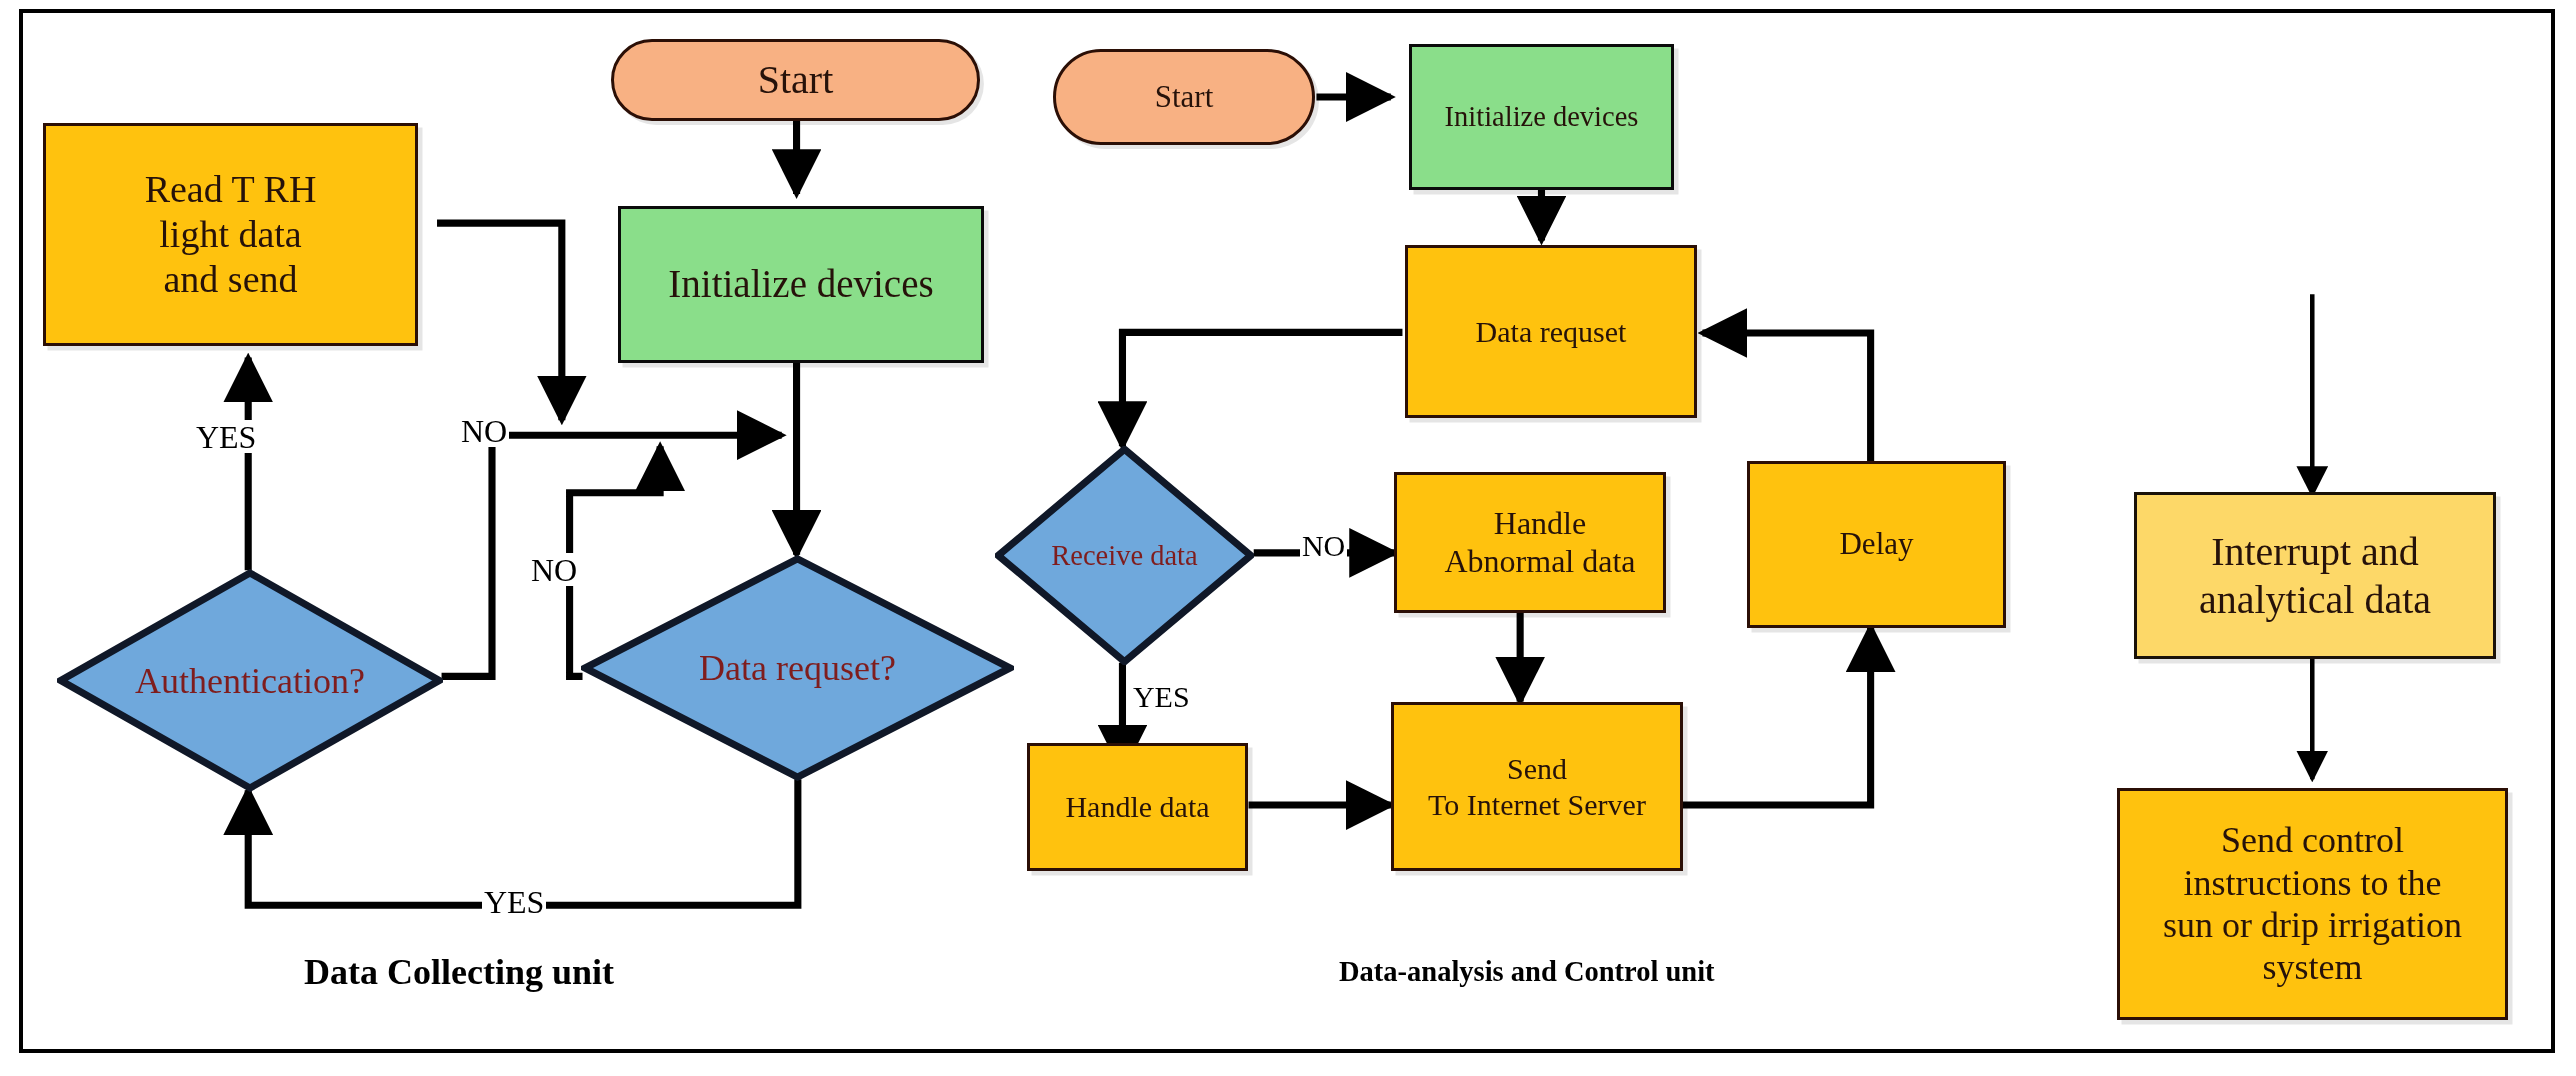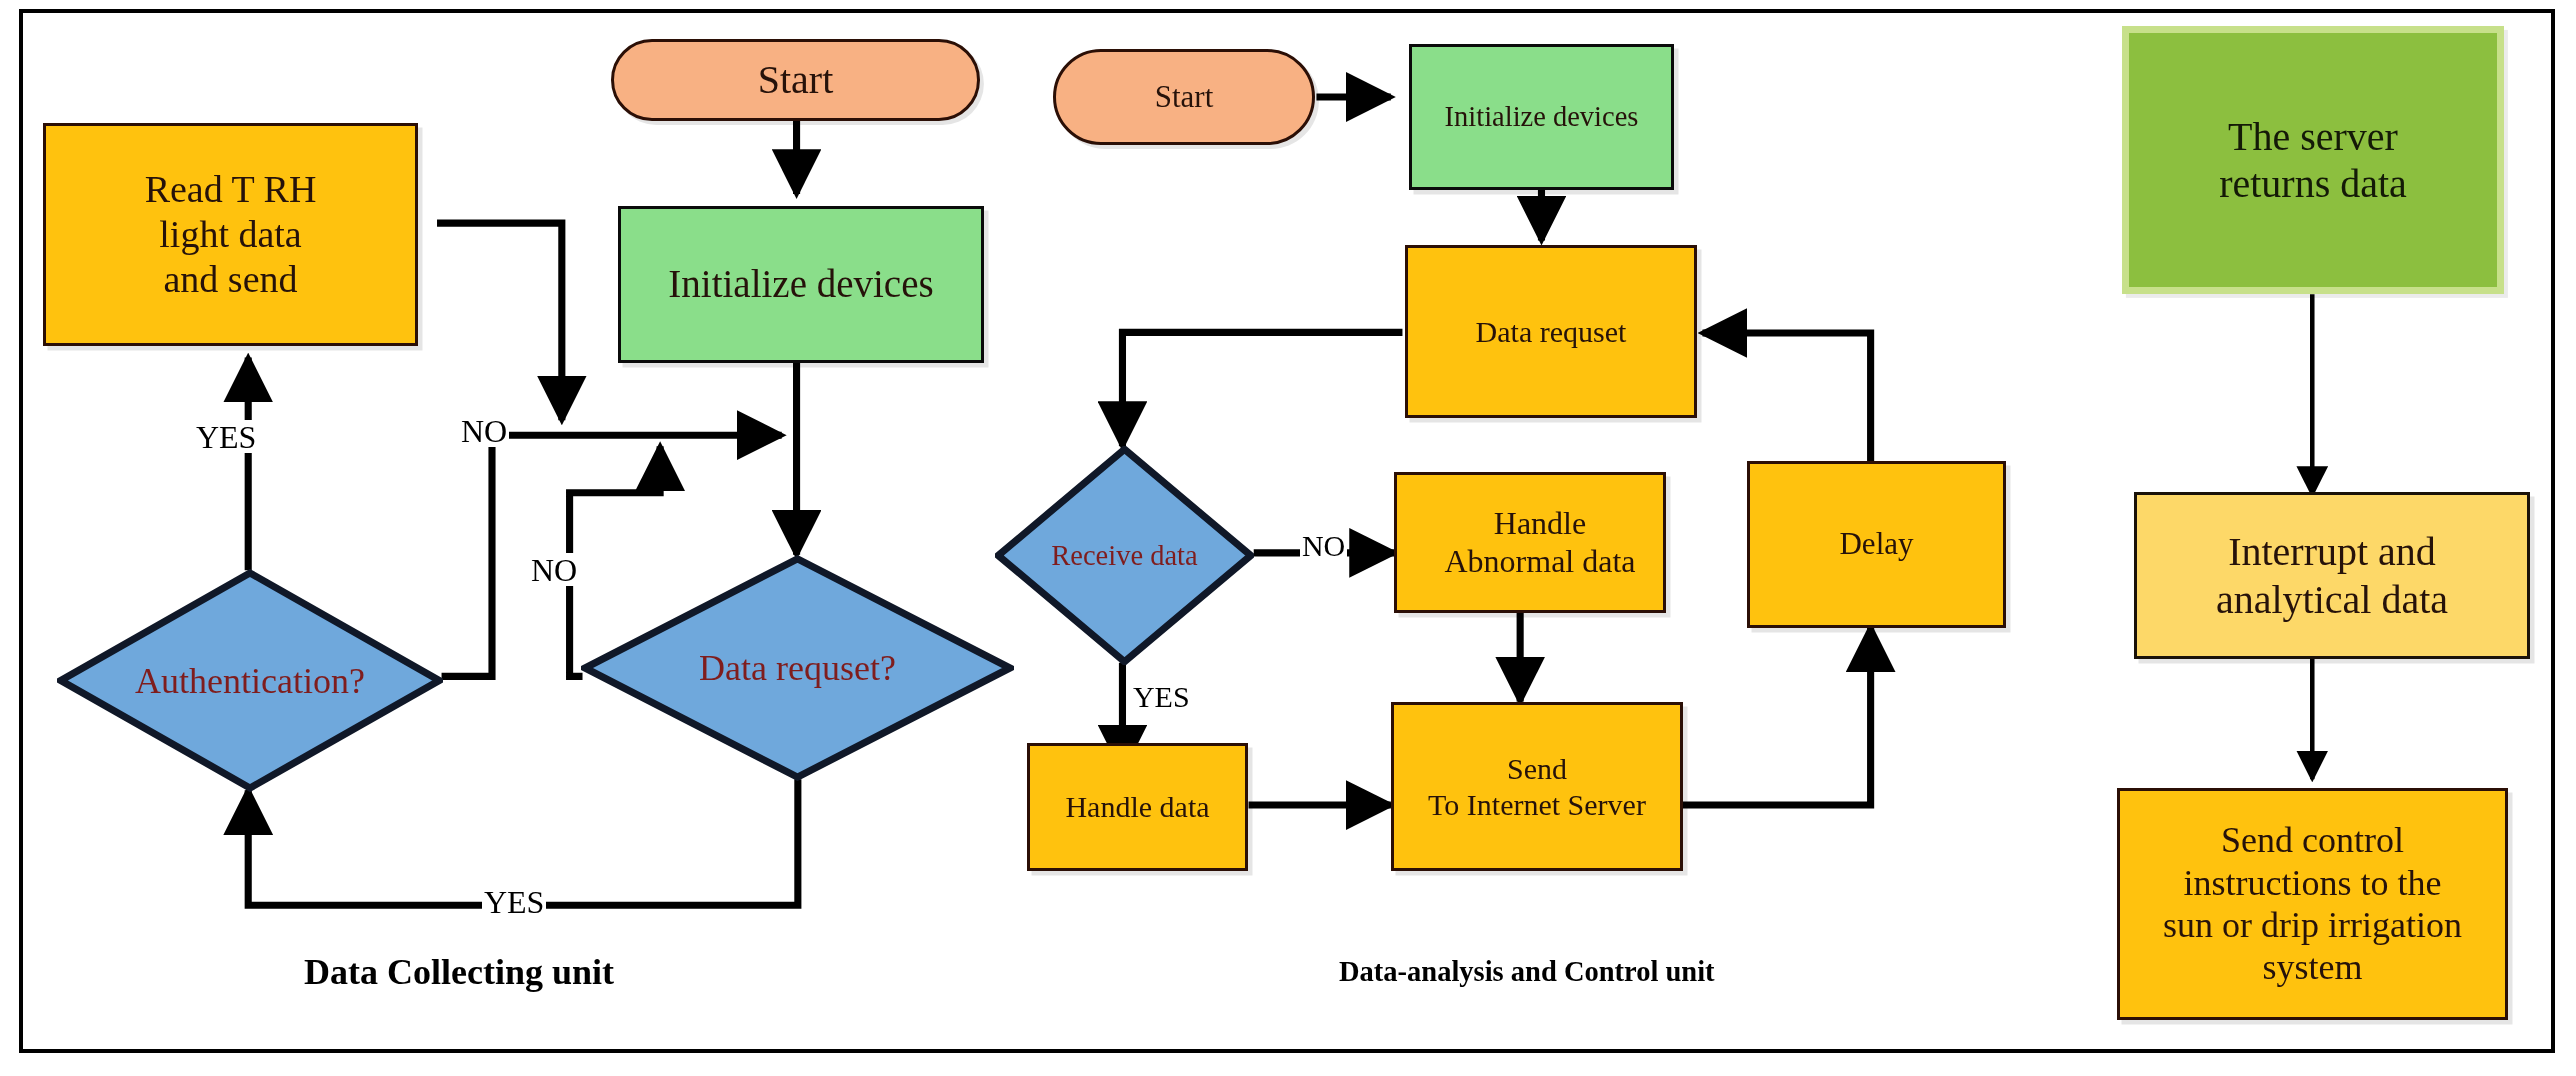--- a/index.html
+++ b/index.html
@@ -221,26 +221,22 @@
   </div>
 
   <div class="node rect-orange" style="left:1391px; top:702px; width:292px; height:169px; font-size:30px;">
     <span style="white-space:pre-line;">Send
 To Internet Server</span>
   </div>
 
   <div class="edge-label" style="left:1300px; top:530px; font-size:30px;">NO</div>
   <div class="edge-label" style="left:1131px; top:681px; font-size:30px;">YES</div>
 
-  <div class="node rect-olive" style="left:2122px; top:26px; width:382px; height:268px; font-size:40px;">
-    <span style="white-space:pre-line;">The server
-returns data</span>
-  </div>
-
-  <div class="node rect-amber" style="left:2134px; top:492px; width:396px; height:167px; font-size:40px;">
+
+  <div class="node rect-amber" style="left:2134px; top:492px; width:362px; height:167px; font-size:40px;">
     <span style="white-space:pre-line;">Interrupt and
 analytical data</span>
   </div>
 
   <div class="node rect-orange" style="left:2117px; top:788px; width:391px; height:232px; font-size:36px;">
     <span style="white-space:pre-line;">Send control
 instructions to the
 sun or drip irrigation
 system</span>
   </div>

